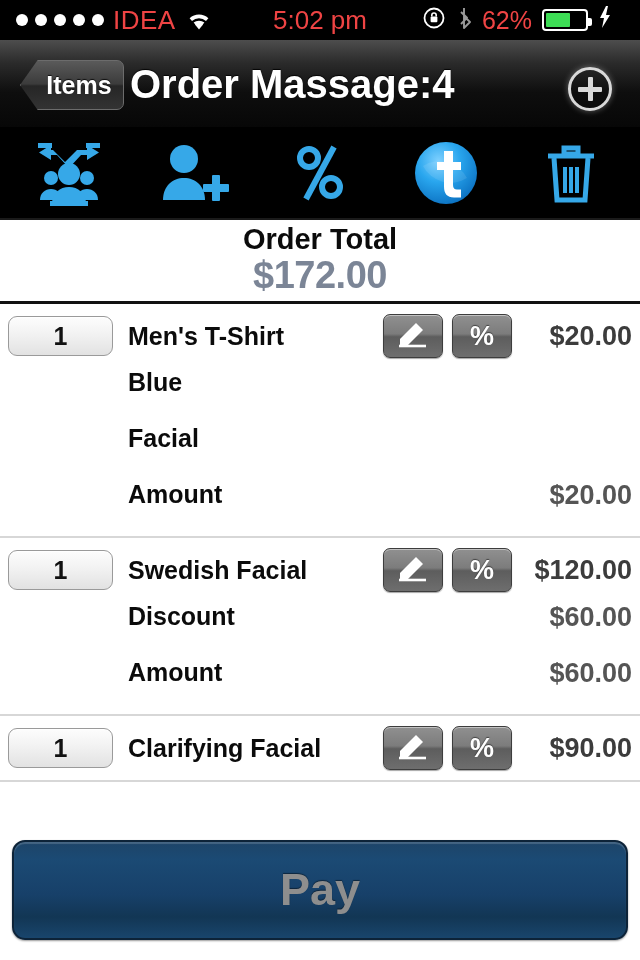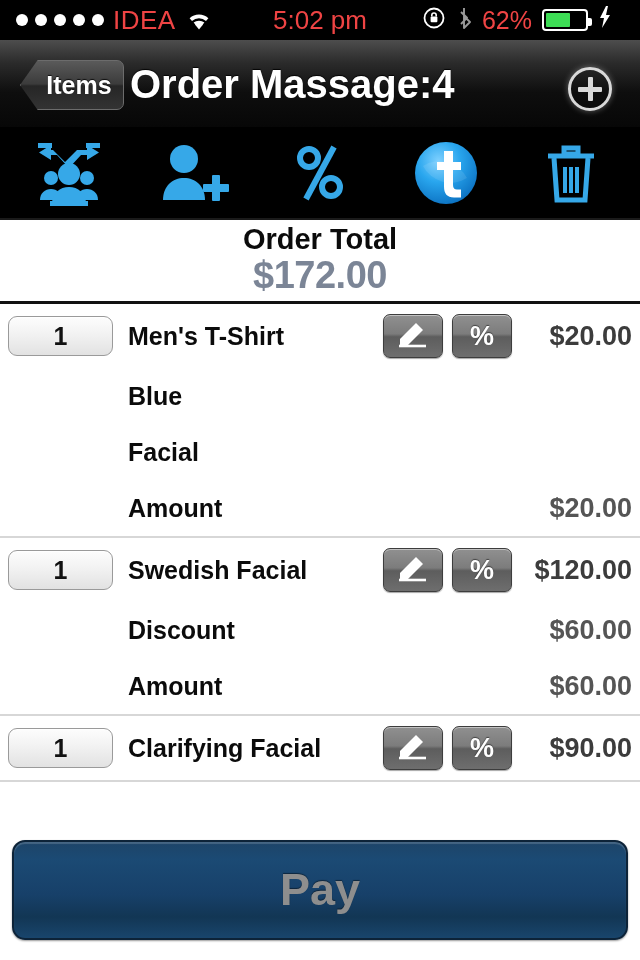--- a/index.html
+++ b/index.html
@@ -129,21 +129,21 @@
     border:1px solid #3d3d3d;
     display:flex; align-items:center; justify-content:center;
     box-shadow:inset 0 1px 0 rgba(255,255,255,.45), 0 1px 1px rgba(0,0,0,.35);
   }
   .gbtn .pct{ color:#fff; font-size:27px; font-weight:700; text-shadow:0 -1px 1px rgba(0,0,0,.5); }
   .item-price{
     width:118px; text-align:right; padding-right:8px;
     font-size:27px; font-weight:700; color:#3c3c3c;
   }
   .sub-row{
-    height:56px; display:flex; align-items:center;
+    height:56px; display:flex; 
   }
   .sub-label{
     margin-left:128px; font-size:25px; font-weight:700; color:#0b0b0b; flex:1;
   }
   .sub-value{
     padding-right:8px; font-size:27px; font-weight:700; color:#555;
   }
 
   
   .pay-area{ width:640px; padding:58px 12px 0 12px; }

